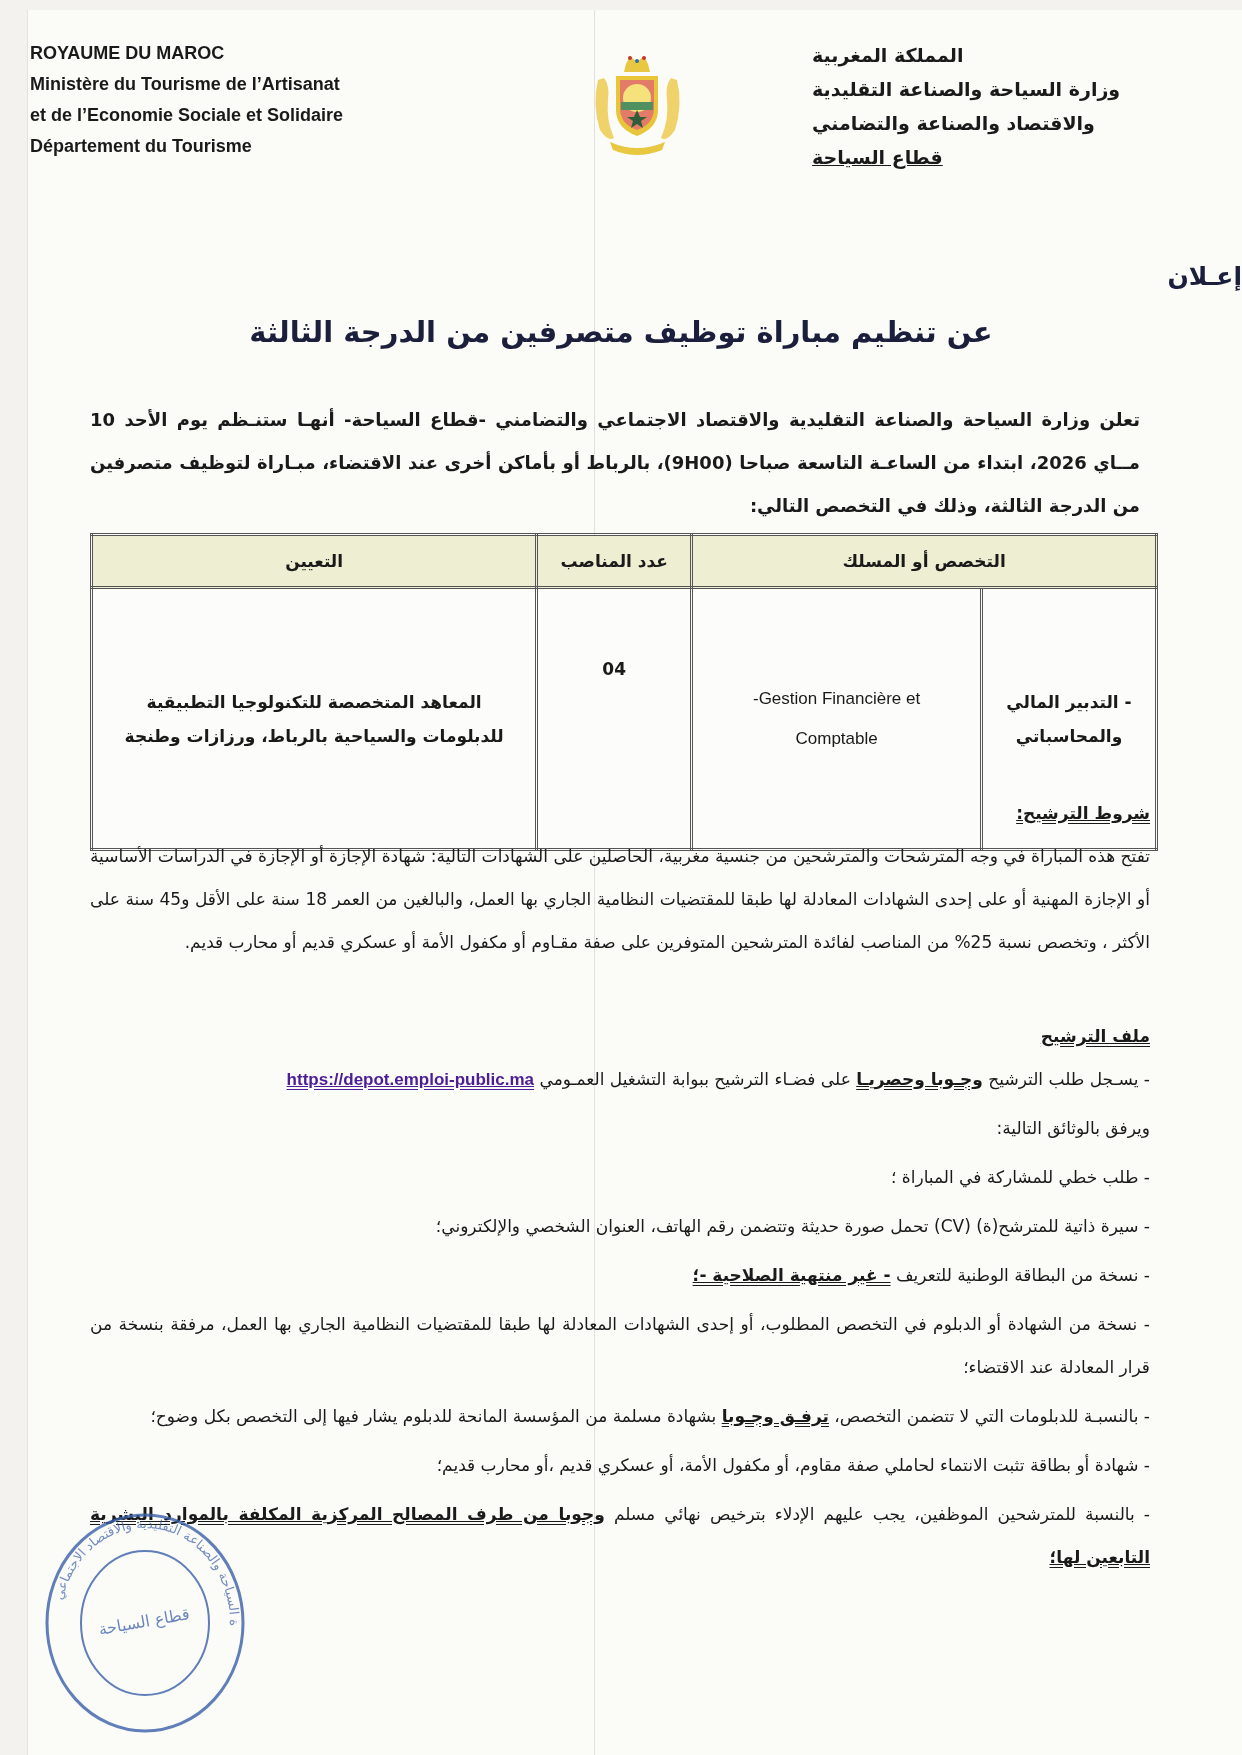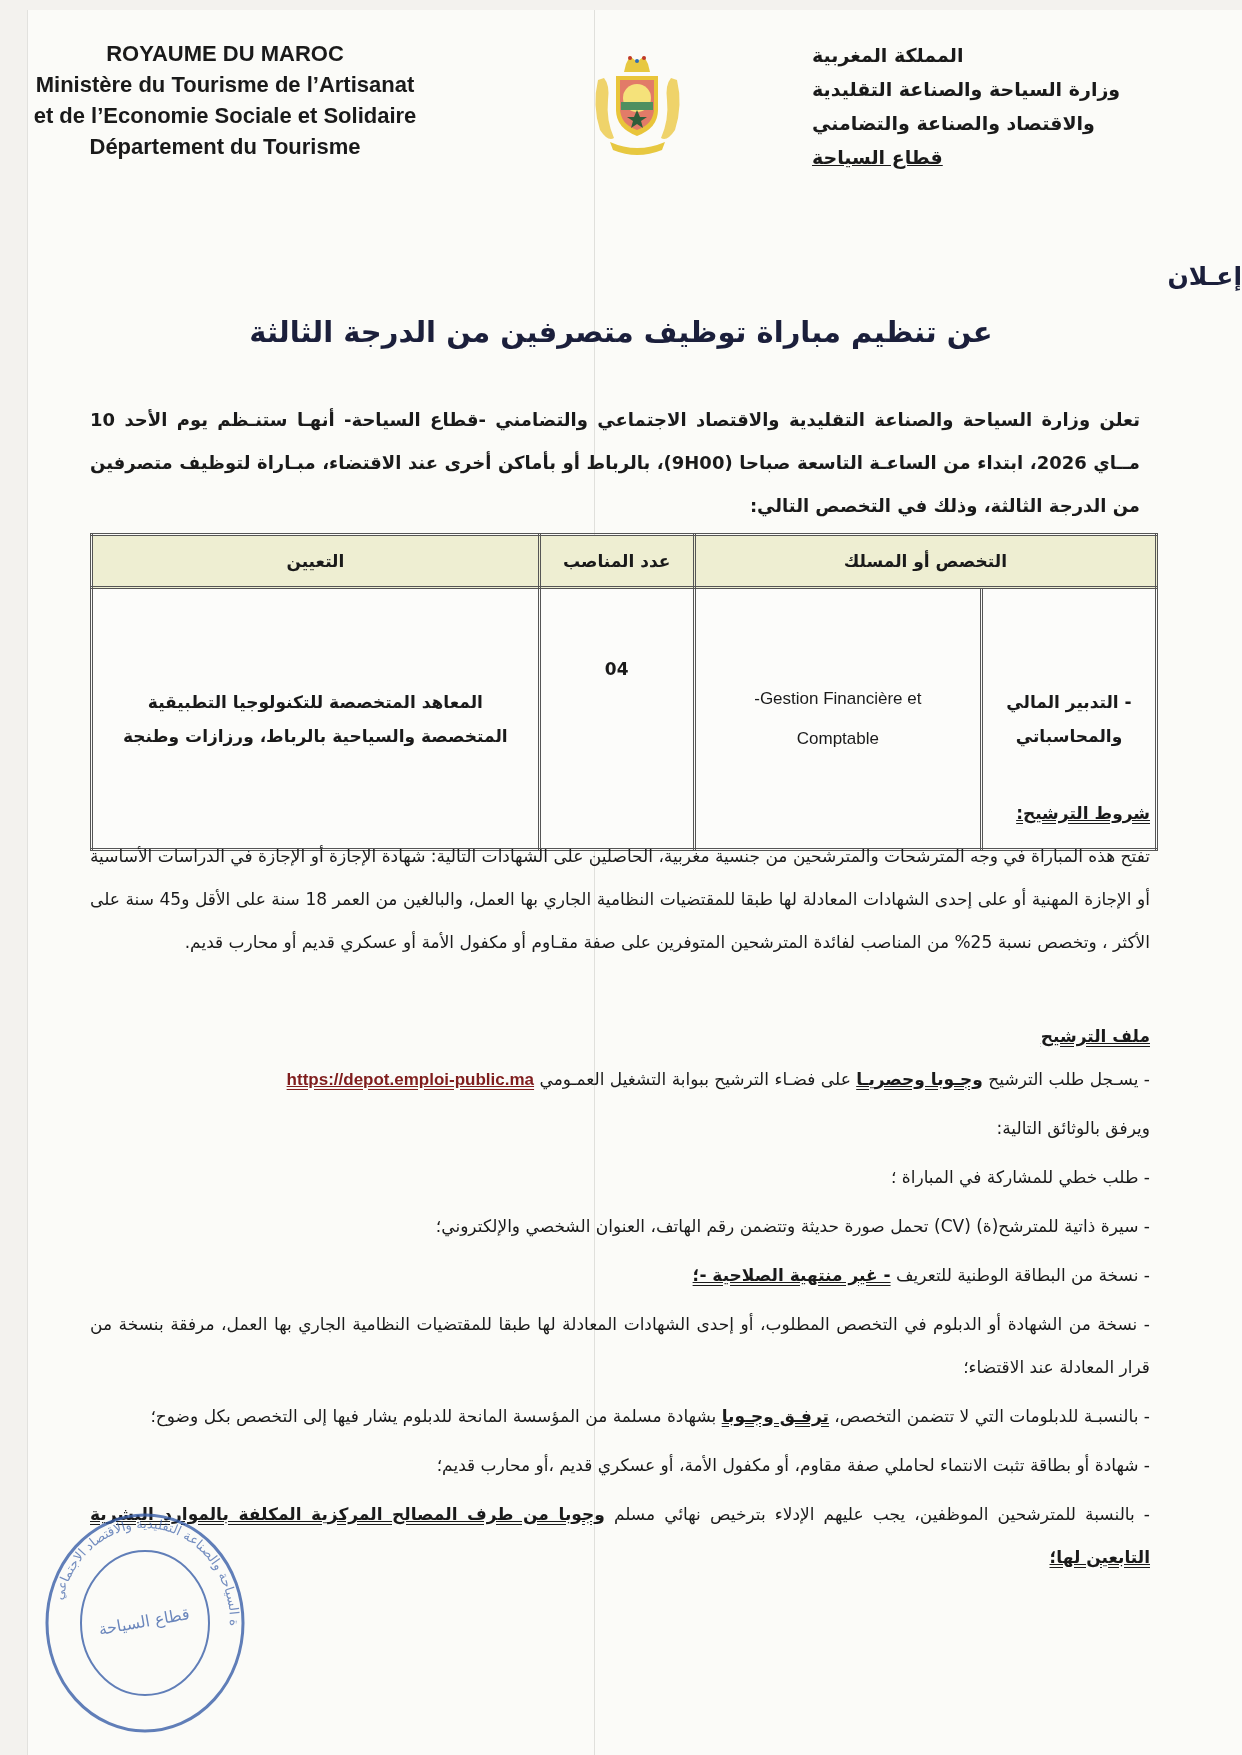--- a/index.html
+++ b/index.html
@@ -15,22 +15,22 @@
     background: #fbfbf8;
     box-shadow: -1px 0 0 #e2e2de;
   }
   .fold-line {
     position: absolute; left: 594px; top: 10px; width: 1px; height: 1745px;
     background: #e0e0dc;
   }
   
   .hdr-fr {
     position: absolute; left: 30px; top: 38px; width: 390px;
-    text-align: center; font-family: "Liberation Sans", sans-serif;
-    font-weight: bold; font-size: 22px; line-height: 31px; color: #1a1a1a;
+    text-align: left; font-family: "Liberation Sans", sans-serif;
+    font-weight: bold; font-size: 18px; line-height: 31px; color: #1a1a1a;
   }
   .hdr-ar {
     position: absolute; right: 70px; top: 38px; width: 360px;
     text-align: left; direction: rtl;
     font-family: "DejaVu Sans", sans-serif; font-weight: bold;
     font-size: 19px; line-height: 34px; color: #1a1a1a;
   }
   .hdr-ar .u { text-decoration: underline; }
   .emblem {
     position: absolute; left: 590px; top: 50px; width: 95px; height: 110px;
@@ -69,21 +69,21 @@
   .ar-cell { line-height: 34px; font-weight: bold; }
   
   .body-text {
     position: absolute; left: 90px; width: 1060px; direction: rtl;
     font-size: 17px; color: #1a1a1a; text-align: justify;
   }
   .sec-head { font-weight: bold; text-decoration: underline; text-decoration-style: double; padding-left: 25px; }
   .line { line-height: 43px; }
   .b-u { font-weight: bold; text-decoration: underline; text-decoration-style: double; }
   .link {
-    font-family: "Liberation Sans", sans-serif; font-weight: bold; color: #7f1d1d;
+    font-family: "Liberation Sans", sans-serif; font-weight: bold; color: #4c1d95;
     text-decoration: underline; text-decoration-style: double; direction: ltr; unicode-bidi: embed;
   }
   
   .stamp {
     position: absolute; left: 40px; top: 1505px; width: 210px; height: 230px;
   }
 </style>
 </head>
 <body>
 
@@ -139,21 +139,21 @@
       <td style="width:170px" class="ar-cell">
         <span>- التدبير المالي والمحاسباتي</span>
       </td>
       <td class="fr-cell" style="direction:ltr">
         <div>-Gestion Financière et</div>
         <div>Comptable</div>
       </td>
       <td style="vertical-align: top; padding-top: 70px; font-weight: bold;">04</td>
       <td class="ar-cell">
         <div>المعاهد المتخصصة للتكنولوجيا التطبيقية</div>
-        <div>المتخصصة والسياحية بالرباط، ورزازات وطنجة</div>
+        <div>للدبلومات والسياحية بالرباط، ورزازات وطنجة</div>
       </td>
     </tr>
   </tbody>
 </table>
 
 <div class="body-text" style="top: 792px;">
   <div class="sec-head line">شروط الترشيح:</div>
   <div class="line">تفتح هذه المباراة في وجه المترشحات والمترشحين من جنسية مغربية، الحاصلين على الشهادات التالية: شهادة الإجازة أو الإجازة في الدراسات الأساسية أو الإجازة المهنية أو على إحدى الشهادات المعادلة لها طبقا للمقتضيات النظامية الجاري بها العمل، والبالغين من العمر 18 سنة على الأقل و45 سنة على الأكثر ، وتخصص نسبة 25% من المناصب لفائدة المترشحين المتوفرين على صفة مقـاوم أو مكفول الأمة أو عسكري قديم أو محارب قديم.</div>
 </div>
 

